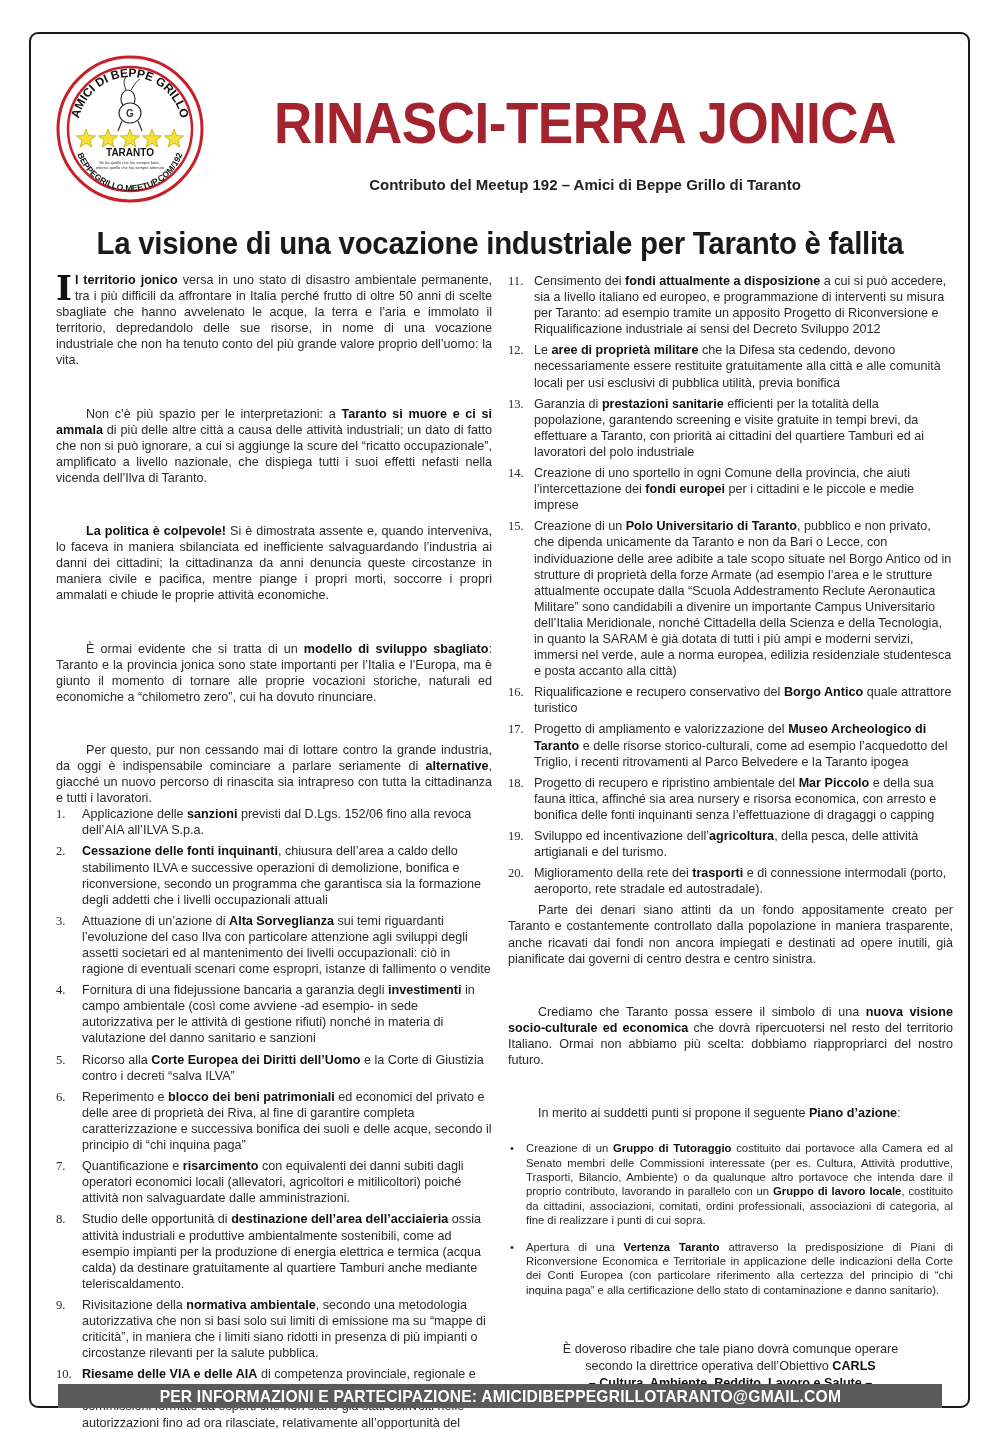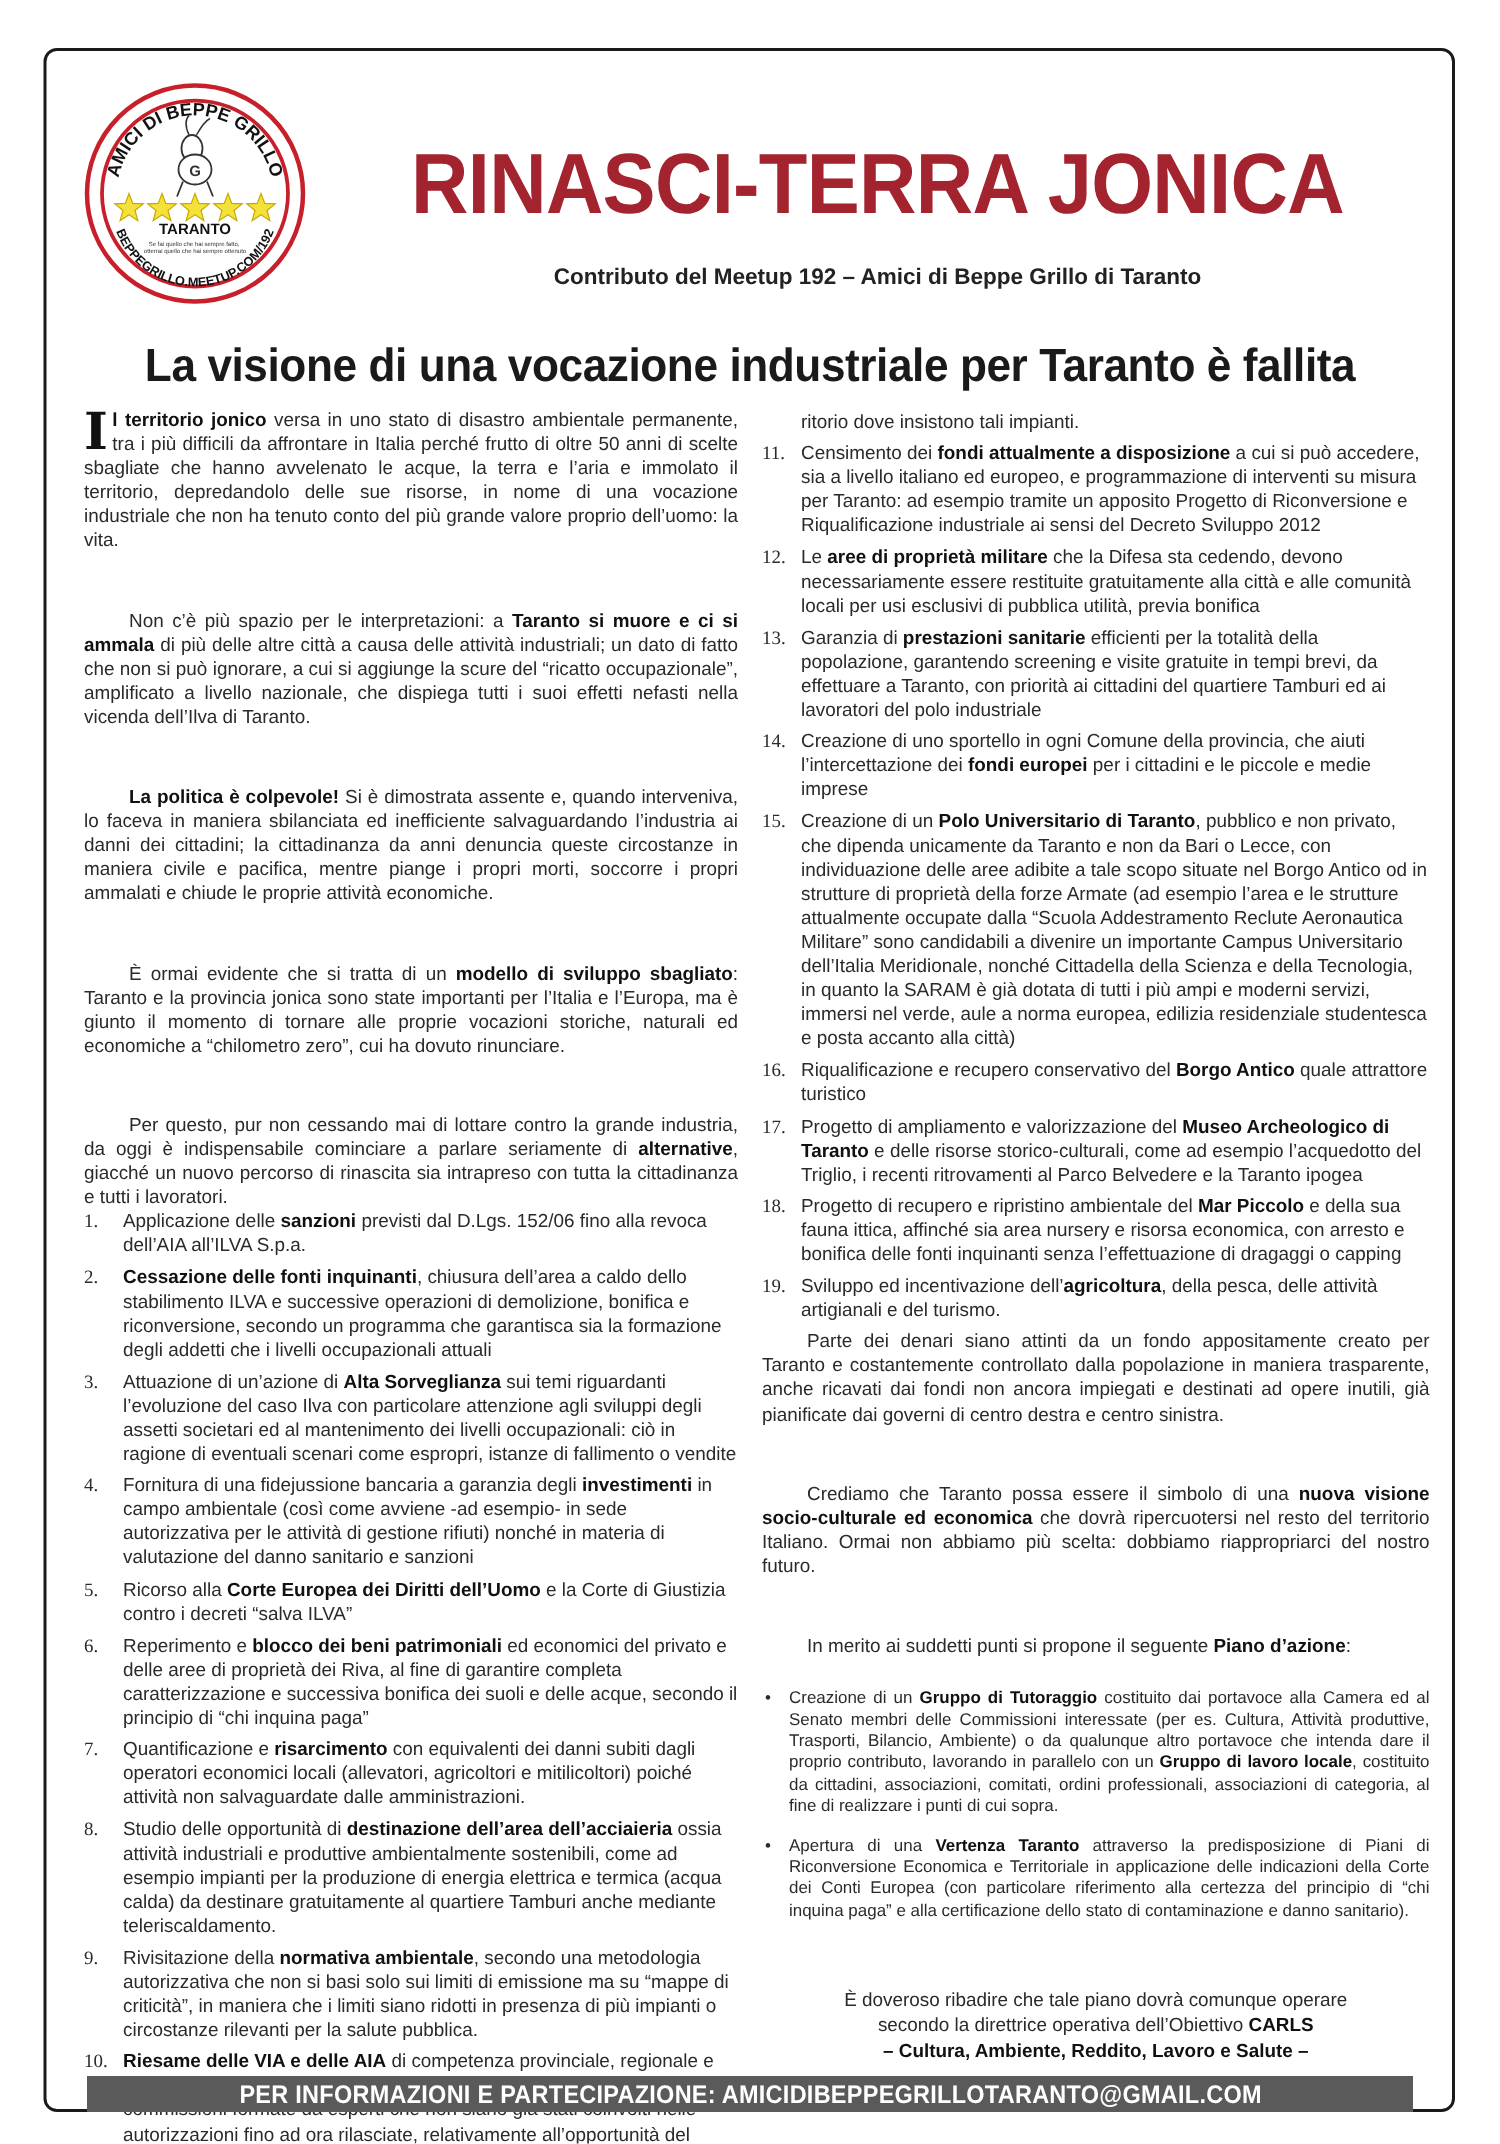--- a/index.html
+++ b/index.html
@@ -98,30 +98,30 @@
       <li><span class="num">6.</span><span>Reperimento e </span><b>blocco dei beni patrimoniali</b><span> ed economici del privato e delle aree di proprietà dei Riva, al fine di garantire completa caratterizzazione e successiva bonifica dei suoli e delle acque, secondo il principio di “chi inquina paga”</span></li>
       <li><span class="num">7.</span><span>Quantificazione e </span><b>risarcimento</b><span> con equivalenti dei danni subiti dagli operatori economici locali (allevatori, agricoltori e mitilicoltori) poiché attività non salvaguardate dalle amministrazioni.</span></li>
       <li><span class="num">8.</span><span>Studio delle opportunità di </span><b>destinazione dell’area dell’acciaieria</b><span> ossia attività industriali e produttive ambientalmente sostenibili, come ad esempio impianti per la produzione di energia elettrica e termica (acqua calda) da destinare gratuitamente al quartiere Tamburi anche mediante teleriscaldamento.</span></li>
       <li><span class="num">9.</span><span>Rivisitazione della </span><b>normativa ambientale</b><span>, secondo una metodologia autorizzativa che non si basi solo sui limiti di emissione ma su “mappe di criticità”, in maniera che i limiti siano ridotti in presenza di più impianti o circostanze rilevanti per la salute pubblica.</span></li>
       <li><span class="num">10.</span><span></span><b>Riesame delle VIA e delle AIA</b><span> di competenza provinciale, regionale e statale già concesse agli impianti in provincia di Taranto; valutazione con commissioni formate da esperti che non siano già stati coinvolti nelle autorizzazioni fino ad ora rilasciate, relativamente all’opportunità del rilascio definitivo dopo una attenta analisi del ter-</span></li>
     </ol>
 </div>
 
 <div class="col col-right">
   <ol id="list-right">
-      <li><span>ritorio dove insistono tali impianti.</span><b></b><span></span></li>
       <li><span class="num">11.</span><span>Censimento dei </span><b>fondi attualmente a disposizione</b><span> a cui si può accedere, sia a livello italiano ed europeo, e programmazione di interventi su misura per Taranto: ad esempio tramite un apposito Progetto di Riconversione e Riqualificazione industriale ai sensi del Decreto Sviluppo 2012</span></li>
       <li><span class="num">12.</span><span>Le </span><b>aree di proprietà militare</b><span> che la Difesa sta cedendo, devono necessariamente essere restituite gratuitamente alla città e alle comunità locali per usi esclusivi di pubblica utilità, previa bonifica</span></li>
       <li><span class="num">13.</span><span>Garanzia di </span><b>prestazioni sanitarie</b><span> efficienti per la totalità della popolazione, garantendo screening e visite gratuite in tempi brevi, da effettuare a Taranto, con priorità ai cittadini del quartiere Tamburi ed ai lavoratori del polo industriale</span></li>
       <li><span class="num">14.</span><span>Creazione di uno sportello in ogni Comune della provincia, che aiuti l’intercettazione dei </span><b>fondi europei</b><span> per i cittadini e le piccole e medie imprese</span></li>
       <li><span class="num">15.</span><span>Creazione di un </span><b>Polo Universitario di Taranto</b><span>, pubblico e non privato, che dipenda unicamente da Taranto e non da Bari o Lecce, con individuazione delle aree adibite a tale scopo situate nel Borgo Antico od in strutture di proprietà della forze Armate (ad esempio l’area e le strutture attualmente occupate dalla “Scuola Addestramento Reclute Aeronautica Militare” sono candidabili a divenire un importante Campus Universitario dell’Italia Meridionale, nonché Cittadella della Scienza e della Tecnologia, in quanto la SARAM è già dotata di tutti i più ampi e moderni servizi, immersi nel verde, aule a norma europea, edilizia residenziale studentesca e posta accanto alla città)</span></li>
       <li><span class="num">16.</span><span>Riqualificazione e recupero conservativo del </span><b>Borgo Antico</b><span> quale attrattore turistico</span></li>
       <li><span class="num">17.</span><span>Progetto di ampliamento e valorizzazione del </span><b>Museo Archeologico di Taranto</b><span> e delle risorse storico-culturali, come ad esempio l’acquedotto del Triglio, i recenti ritrovamenti al Parco Belvedere e la Taranto ipogea</span></li>
       <li><span class="num">18.</span><span>Progetto di recupero e ripristino ambientale del </span><b>Mar Piccolo</b><span> e della sua fauna ittica, affinché sia area nursery e risorsa economica, con arresto e bonifica delle fonti inquinanti senza l’effettuazione di dragaggi o capping</span></li>
       <li><span class="num">19.</span><span>Sviluppo ed incentivazione dell’</span><b>agricoltura</b><span>, della pesca, delle attività artigianali e del turismo.</span></li>
+      <li><span class="num">20.</span><span>Miglioramento della rete dei </span><b>trasporti</b><span> e di connessione intermodali (porto, aeroporto, rete stradale ed autostradale).</span></li>
     </ol>
   <p class="indent" style="margin-top:4px">Parte dei denari siano attinti da un fondo appositamente creato per Taranto e costantemente controllato dalla popolazione in maniera trasparente, anche ricavati dai fondi non ancora impiegati e destinati ad opere inutili, già pianificate dai governi di centro destra e centro sinistra.</p>
   <p class="indent"><span>Crediamo che Taranto possa essere il simbolo di una </span><b>nuova visione socio-culturale ed economica</b><span> che dovrà ripercuotersi nel resto del territorio Italiano. Ormai non abbiamo più scelta: dobbiamo riappropriarci del nostro futuro.</span></p>
   <p class="indent"><span>In merito ai suddetti punti si propone il seguente </span><b>Piano d’azione</b><span>:</span></p>
 
   <div class="bullets">
     <div class="b-item">
       <span class="dot">•</span>
       <span>Creazione di un </span><b>Gruppo di Tutoraggio</b><span> costituito dai portavoce alla Camera ed al Senato membri delle Commissioni interessate (per es. Cultura, Attività produttive, Trasporti, Bilancio, Ambiente) o da qualunque altro portavoce che intenda dare il proprio contributo, lavorando in parallelo con un </span><b>Gruppo di lavoro locale</b><span>, costituito da cittadini, associazioni, comitati, ordini professionali, associazioni di categoria, al fine di realizzare i punti di cui sopra.</span>
     </div>

